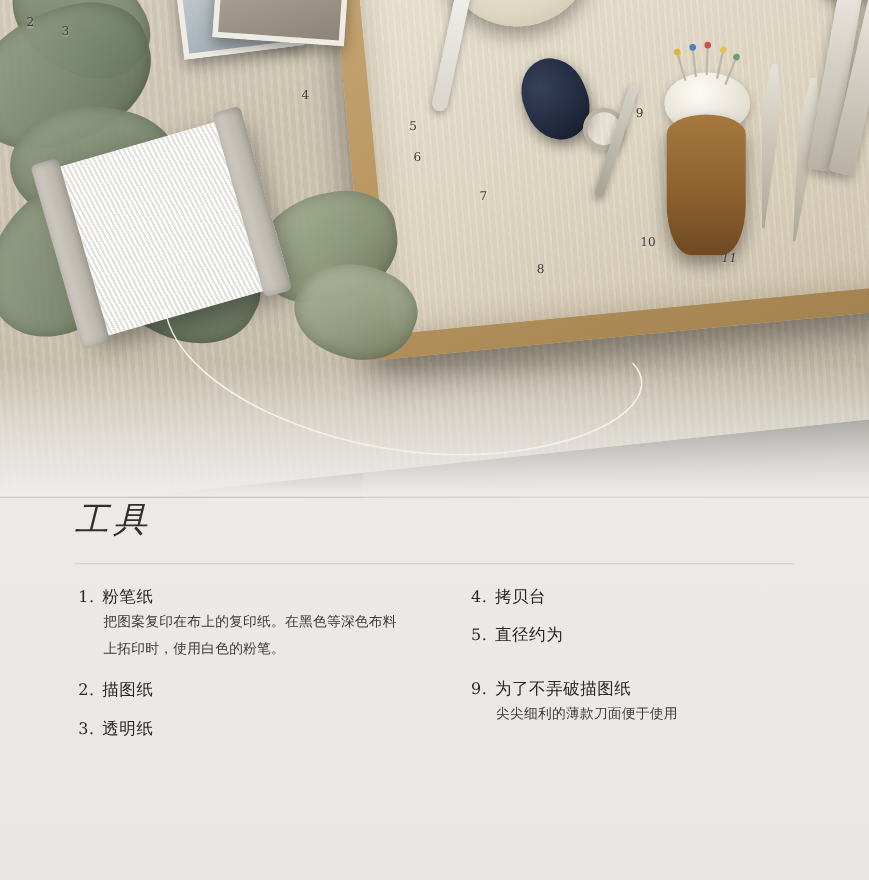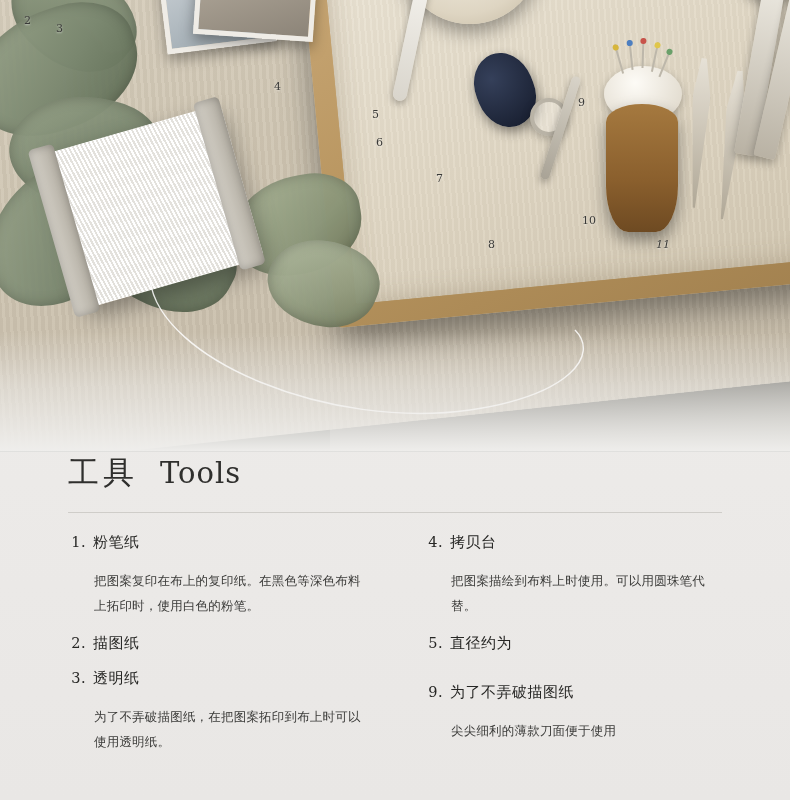--- a/index.html
+++ b/index.html
@@ -215,20 +215,21 @@
     display: flex;
     align-items: baseline;
     gap: 22px;
     padding-top: 0px;
   }
   .heading .cn {
     font-size: 31px;
     letter-spacing: 4px;
     color: #2f2f2d;
     font-family: "DejaVu Sans", "Liberation Sans", sans-serif;
+    font-style: italic;
   }
   .heading .en {
     font-size: 29px;
     color: #2f2f2d;
     font-family: "DejaVu Serif", "Liberation Serif", serif;
     letter-spacing: 1px;
   }
   .rule {
     margin-top: 18px;
     height: 1px;
@@ -251,21 +252,21 @@
     align-items: baseline;
   }
   .entry .num {
     font-family: "DejaVu Serif", "Liberation Serif", serif;
     font-size: 14.5px;
     color: #262624;
     min-width: 18px;
     text-align: right;
   }
   .entry .desc {
-    margin-top: 16px;
+    margin-top: 0;
     padding-left: 26px;
     font-size: 12.5px;
     line-height: 2.0;
     color: #3a3a38;
     letter-spacing: .2px;
   }
   .gap-lg { height: 14px; }
 </style>
 </head>
 <body>
@@ -337,31 +338,30 @@
 
     <div class="callout" style="left:24px;  top:14px;">2</div>
     <div class="callout" style="left:56px;  top:22px;">3</div>
     <div class="callout" style="left:274px; top:80px;">4</div>
     <div class="callout" style="left:372px; top:108px;">5</div>
     <div class="callout" style="left:376px; top:136px;">6</div>
     <div class="callout" style="left:436px; top:172px;">7</div>
     <div class="callout" style="left:488px; top:238px;">8</div>
     <div class="callout" style="left:578px; top:96px;">9</div>
     <div class="callout" style="left:582px; top:214px;">10</div>
-    <div class="callout" style="left:656px; top:238px;font-style:italic;">11</div>
+    <div class="callout" style="left:656px; top:228px;font-style:italic;">11</div>
 
     <div class="photo-fade"></div>
     <div class="photo-edge"></div>
   </div>
 
   <div id="content">
 
     <div class="heading">
       <div class="cn">工具</div>
-      <div class="en">Tools</div>
     </div>
     <div class="rule"></div>
 
     <div class="cols">
 
       <div class="col">
 
         <div class="entry">
           <div class="title">
             <span class="num">1.</span>
@@ -375,35 +375,33 @@
             <span class="num">2.</span>
             <span>描图纸</span>
           </div>
         </div>
 
         <div class="entry">
           <div class="title">
             <span class="num">3.</span>
             <span>透明纸</span>
           </div>
-          <div class="desc">为了不弄破描图纸，在把图案拓印到布上时可以使用透明纸。</div>
         </div>
 
         <div class="gap-lg"></div>
 
       </div>
 
       <div class="col">
 
         <div class="entry">
           <div class="title">
             <span class="num">4.</span>
             <span>拷贝台</span>
           </div>
-          <div class="desc">把图案描绘到布料上时使用。可以用圆珠笔代替。</div>
         </div>
 
         <div class="entry">
           <div class="title">
             <span class="num">5.</span>
             <span>直径约为</span>
           </div>
         </div>
 
         <div class="gap-lg"></div>

